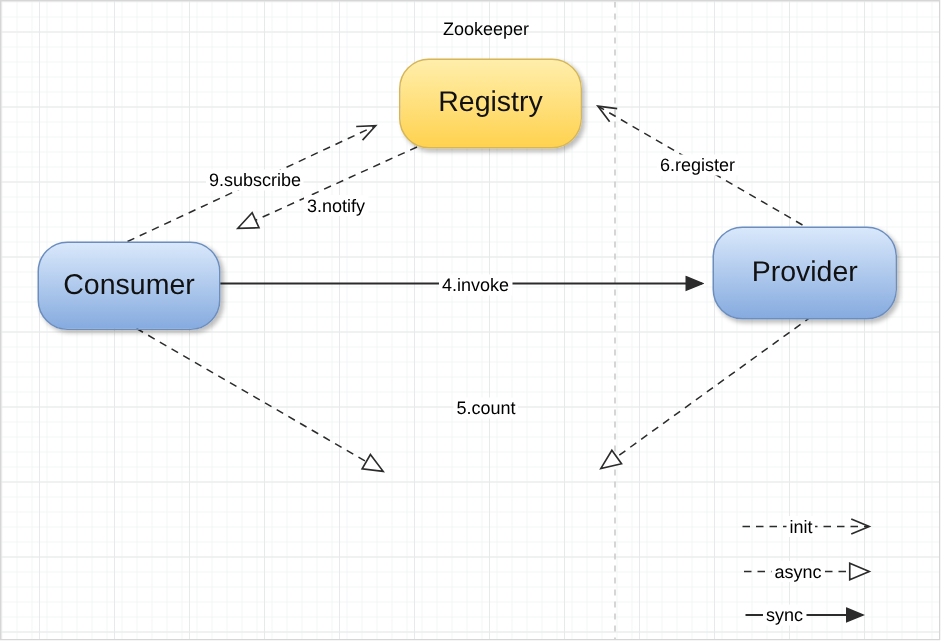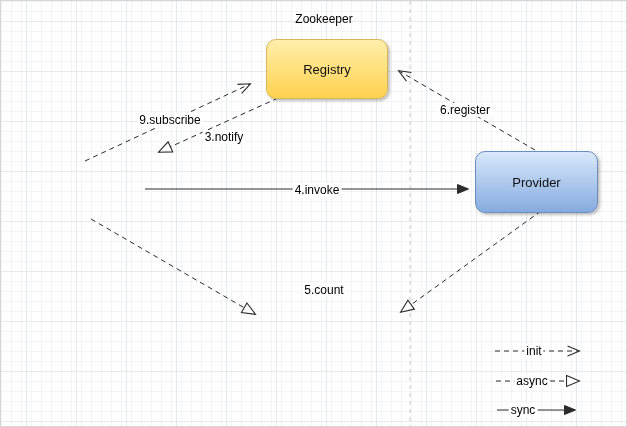--- a/index.html
+++ b/index.html
@@ -11,21 +11,21 @@
       linear-gradient(#e7e9ea 1px, transparent 1px),
       linear-gradient(90deg, #e7e9ea 1px, transparent 1px),
       linear-gradient(#f3f4f5 1px, transparent 1px),
       linear-gradient(90deg, #f3f4f5 1px, transparent 1px);
     background-size:50px 50px,50px 50px,10px 10px,10px 10px;
     background-position:25px 20px,25px 20px,0 0,0 0;
   }
   svg.edges{position:absolute;left:0;top:0;width:627px;height:427px;}
   .node{
     position:absolute;display:flex;align-items:center;justify-content:center;
-    border-radius:10px;font-size:13px;color:#111;
+    border-radius:20px;font-size:19px;color:#111;
     box-shadow:2px 2px 3px rgba(0,0,0,0.25);
   }
   .node.blue{
     background:linear-gradient(180deg,#d9e8fb 0%,#86abdf 100%);
     border:1px solid #6c8ebf;
   }
   .node.yellow{
     background:linear-gradient(180deg,#ffeeab 0%,#ffd24f 100%);
     border:1px solid #d6b656;
   }
@@ -73,30 +73,33 @@
     <line x1="540" y1="210" x2="400" y2="311" stroke="#2b2b2b" stroke-width="1" stroke-dasharray="5 4" marker-end="url(#tri)"></line>
 
     <line x1="494" y1="350" x2="578" y2="350" stroke="#2b2b2b" stroke-width="1" stroke-dasharray="5 4" marker-end="url(#chevron)"></line>
     <line x1="495" y1="380" x2="578" y2="380" stroke="#2b2b2b" stroke-width="1" stroke-dasharray="5 4" marker-end="url(#tri)"></line>
     <line x1="496" y1="409" x2="574" y2="409" stroke="#2b2b2b" stroke-width="1.2" marker-end="url(#filled)"></line>
   </svg>
 
   <div class="node yellow" style="left:265px;top:38px;width:120px;height:58px">
     <span>Registry</span>
   </div>
+  <div class="node blue" style="left:24px;top:160px;width:120px;height:57px">
+    <span>Consumer</span>
+  </div>
   <div class="node blue" style="left:474px;top:150px;width:121px;height:60px">
     <span>Provider</span>
   </div>
 
   <div class="lbl plain" style="left:323px;top:18px">Zookeeper</div>
 
   <div class="lbl" style="left:464px;top:109px">6.register</div>
   <div class="lbl" style="left:169px;top:119px">9.subscribe</div>
   <div class="lbl" style="left:223px;top:136px">3.notify</div>
   <div class="lbl" style="left:316px;top:189px">4.invoke</div>
-  <div class="lbl" style="left:323px;top:289px">5.count</div>
+  <div class="lbl" style="left:323px;top:271px">5.count</div>
 
   <div class="lbl" style="left:533px;top:350px">init</div>
   <div class="lbl" style="left:531px;top:380px">async</div>
   <div class="lbl" style="left:522px;top:409px">sync</div>
 
 
 </div>
 
 </body></html>

